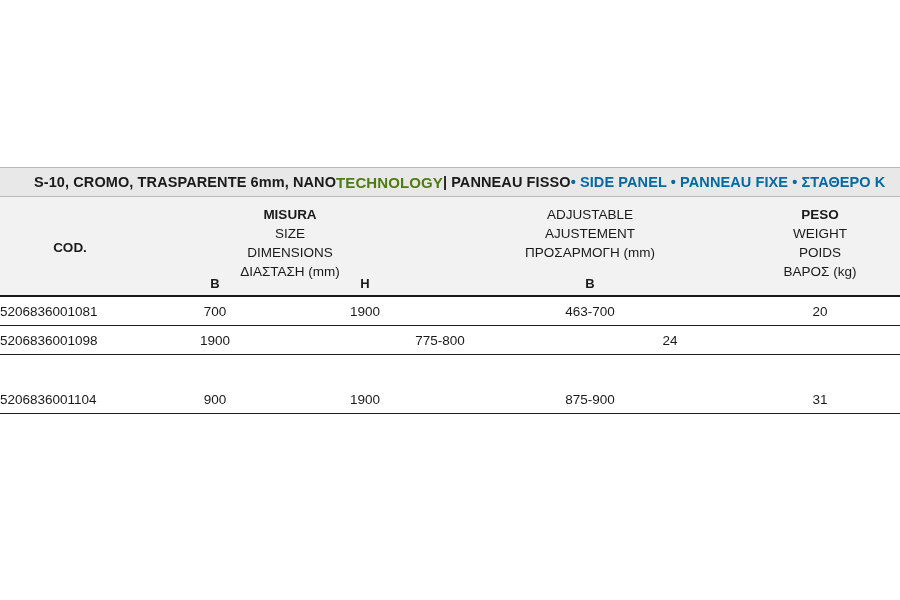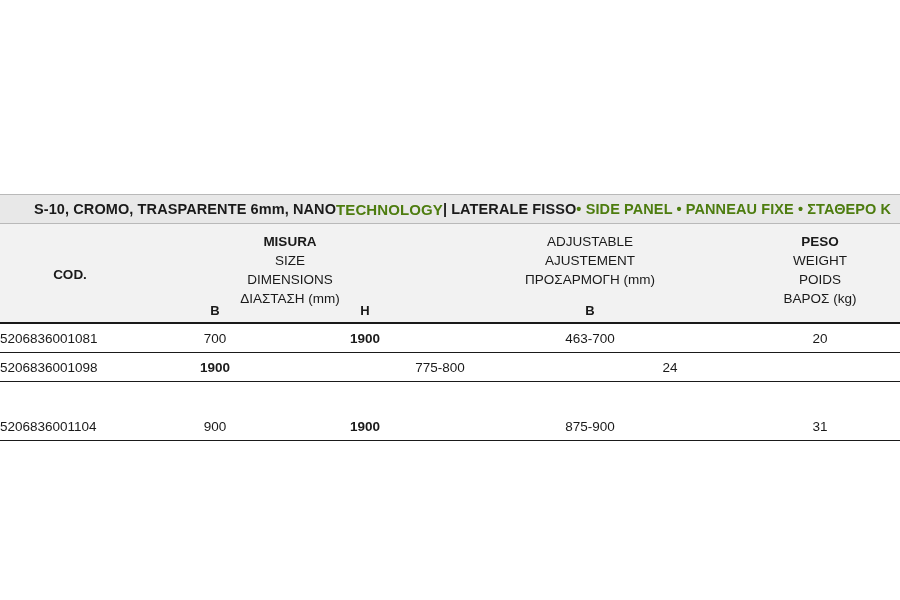--- a/index.html
+++ b/index.html
@@ -15,21 +15,21 @@
     position: relative;
     width: 900px;
     height: 600px;
     overflow: hidden;
     background: #ffffff;
   }
 
   .spec-table {
     position: absolute;
     left: 0;
-    top: 194px;
+    top: 167px;
     width: 900px;
   }
 
   
   .title-bar {
     box-sizing: border-box;
     width: 900px;
     height: 30px;
     background: #e8e8e8;
     border-top: 1px solid #b9b9b9;
@@ -48,21 +48,21 @@
   }
   .title-bar .t-red {
     font-size: 15px;
     font-weight: bold;
     color: #4d7c0f;
     letter-spacing: 0.1px;
   }
   .title-bar .t-grey {
     font-size: 14.5px;
     font-weight: bold;
-    color: #4d7c0f;
+    color: #0369a1;
     letter-spacing: 0.1px;
   }
 
   
   .head-block {
     box-sizing: border-box;
     width: 900px;
     background: #f2f2f2;
     border-bottom: 2px solid #1a1a1a;
     position: relative;
@@ -137,35 +137,35 @@
     box-sizing: border-box;
     font-size: 13.5px;
     color: #1a1a1a;
     text-align: center;
   }
   .cell-code {
     width: 140px;
     text-align: left;
   }
   .cell-b { width: 150px; }
-  .cell-h { width: 150px; font-weight: bold; }
+  .cell-h { width: 150px; }
   .cell-adj { width: 300px; }
   .cell-w { width: 160px; }
 </style>
 </head>
 <body>
 
 <div class="page">
 
   <div class="spec-table">
 
     <div class="title-bar">
       <span class="t-dark">S-10, CROMO, TRASPARENTE 6mm, NANO</span>
         <span class="t-red">TECHNOLOGY</span>
-        <span class="t-dark"> | LATERALE FISSO </span>
+        <span class="t-dark"> | PANNEAU FISSO </span>
         <span class="t-grey">• SIDE PANEL • PANNEAU FIXE • ΣΤΑΘΕΡΟ Κ</span>
     </div>
 
     <div class="head-block">
       <div class="head-row">
 
         <div class="col-cod head-cod">COD.</div>
 
         <div class="col-size head-cell">
           <div class="l1">MISURA</div>

